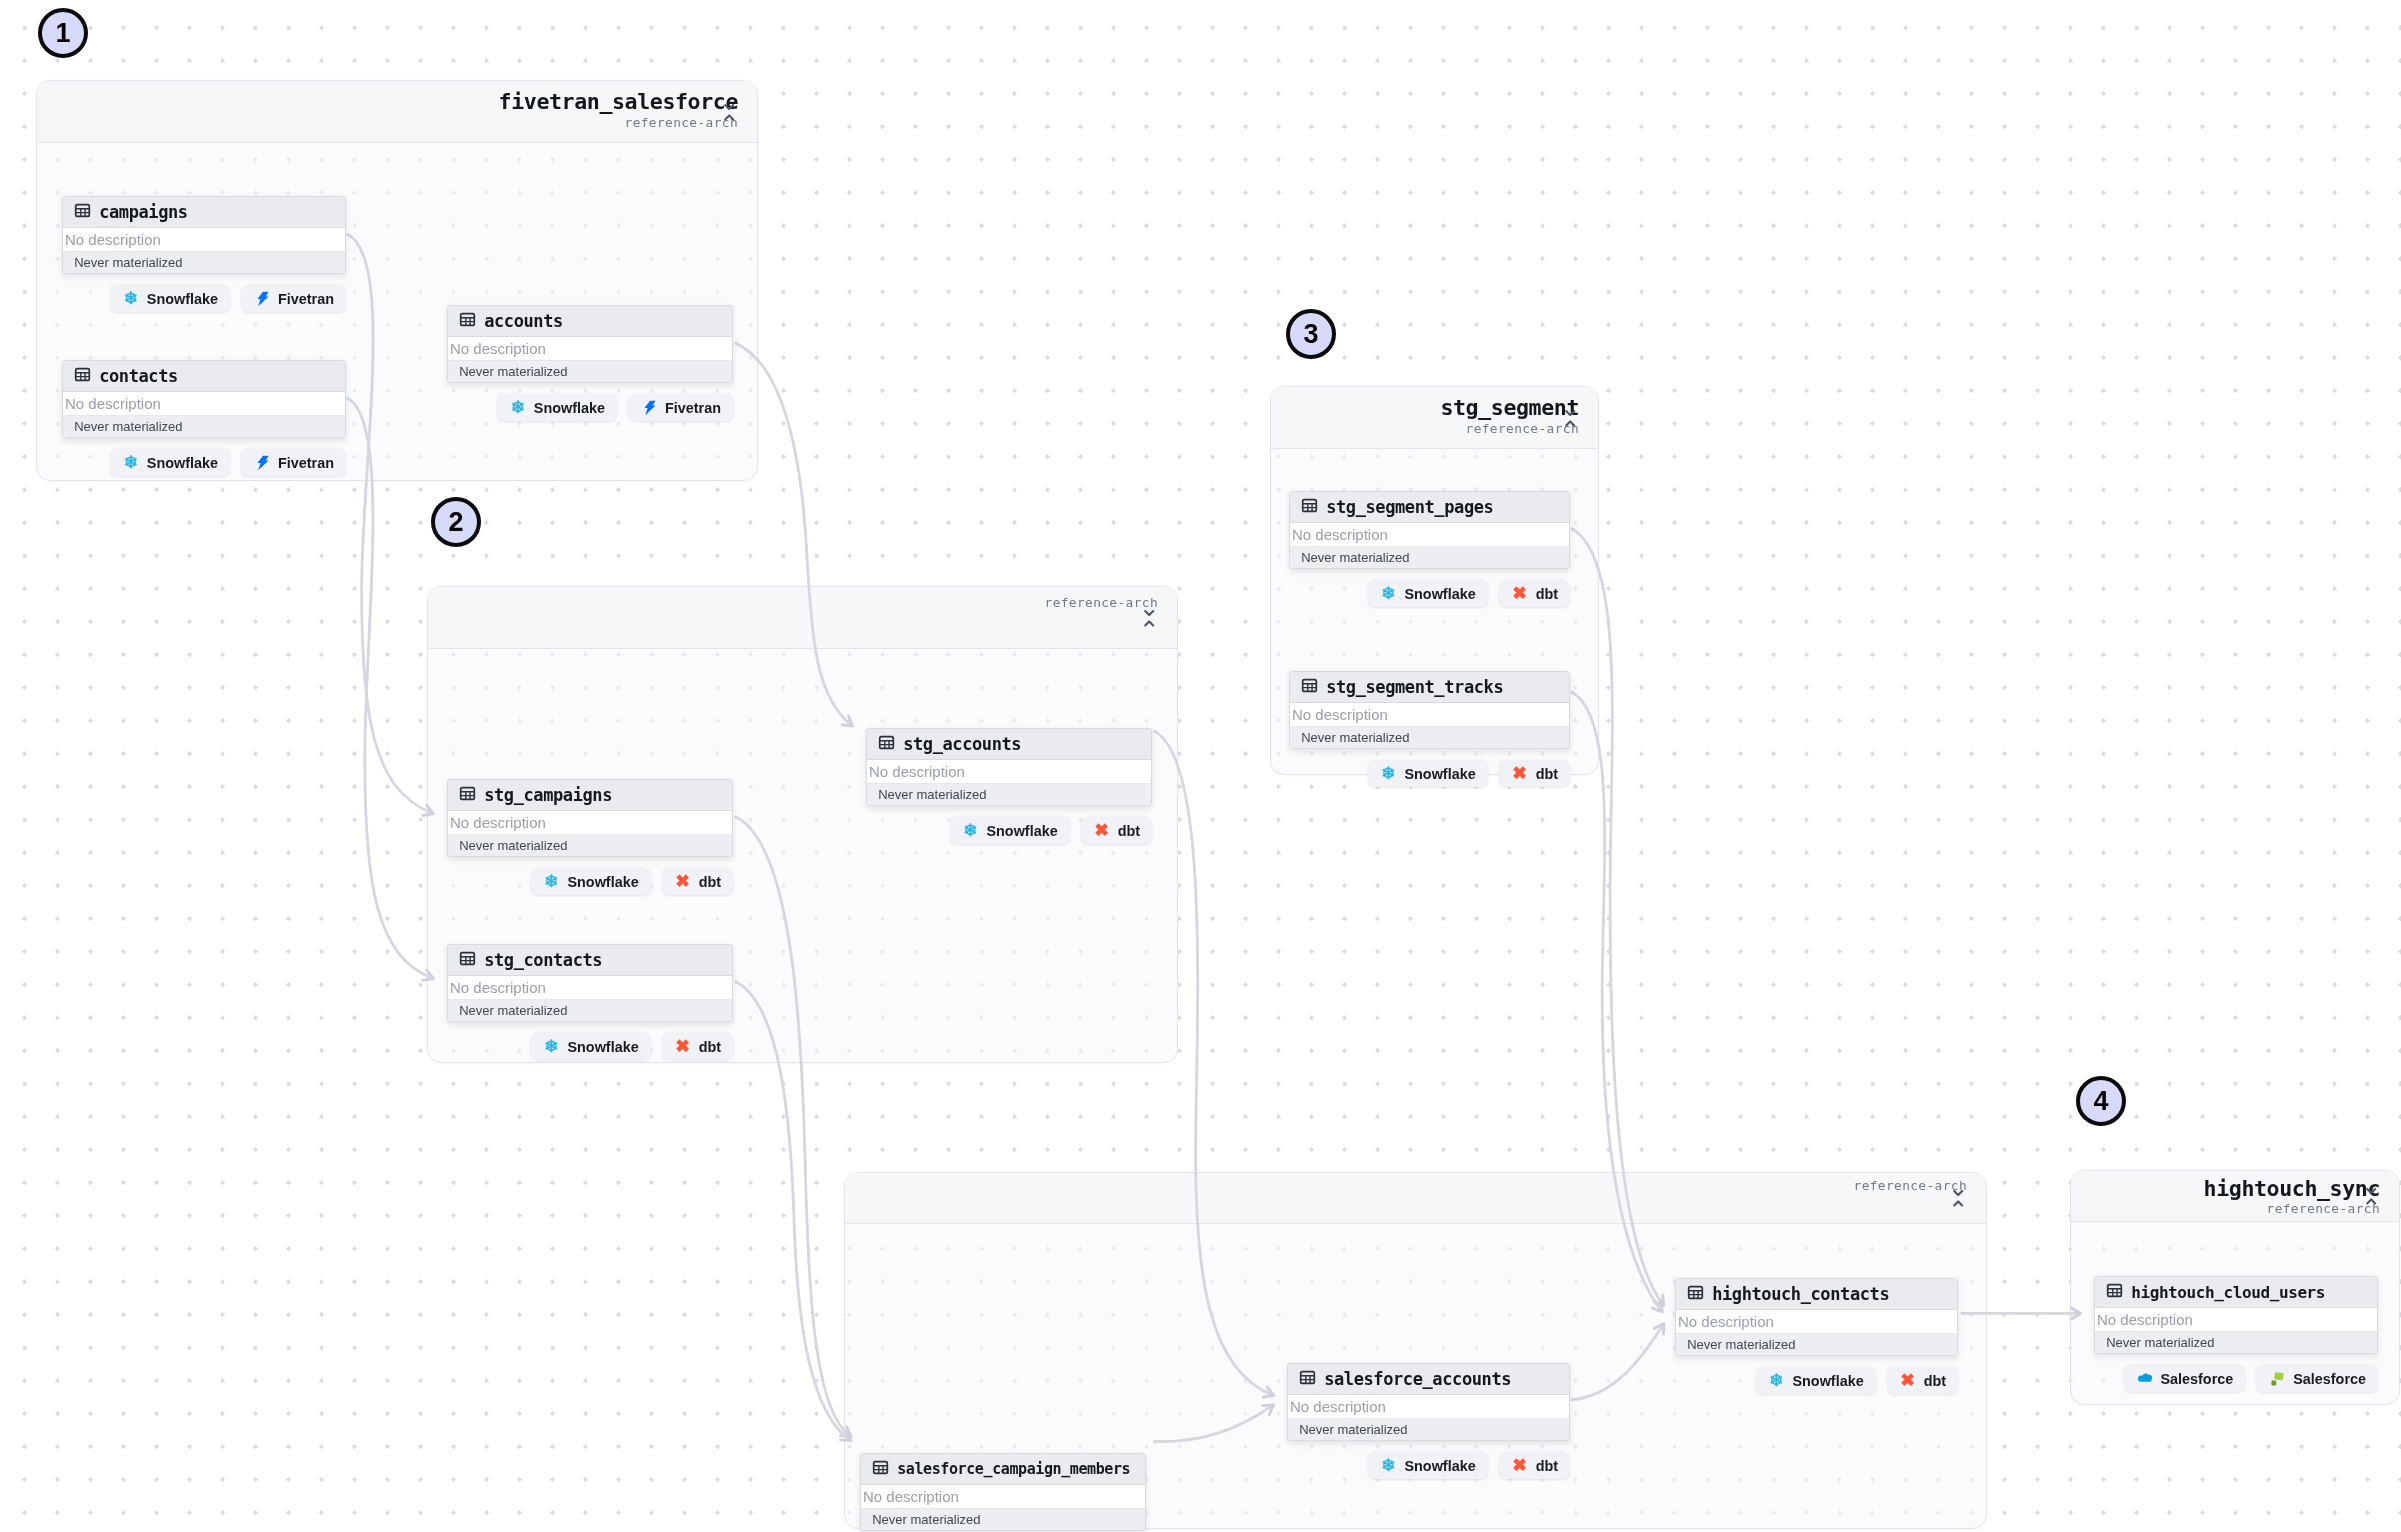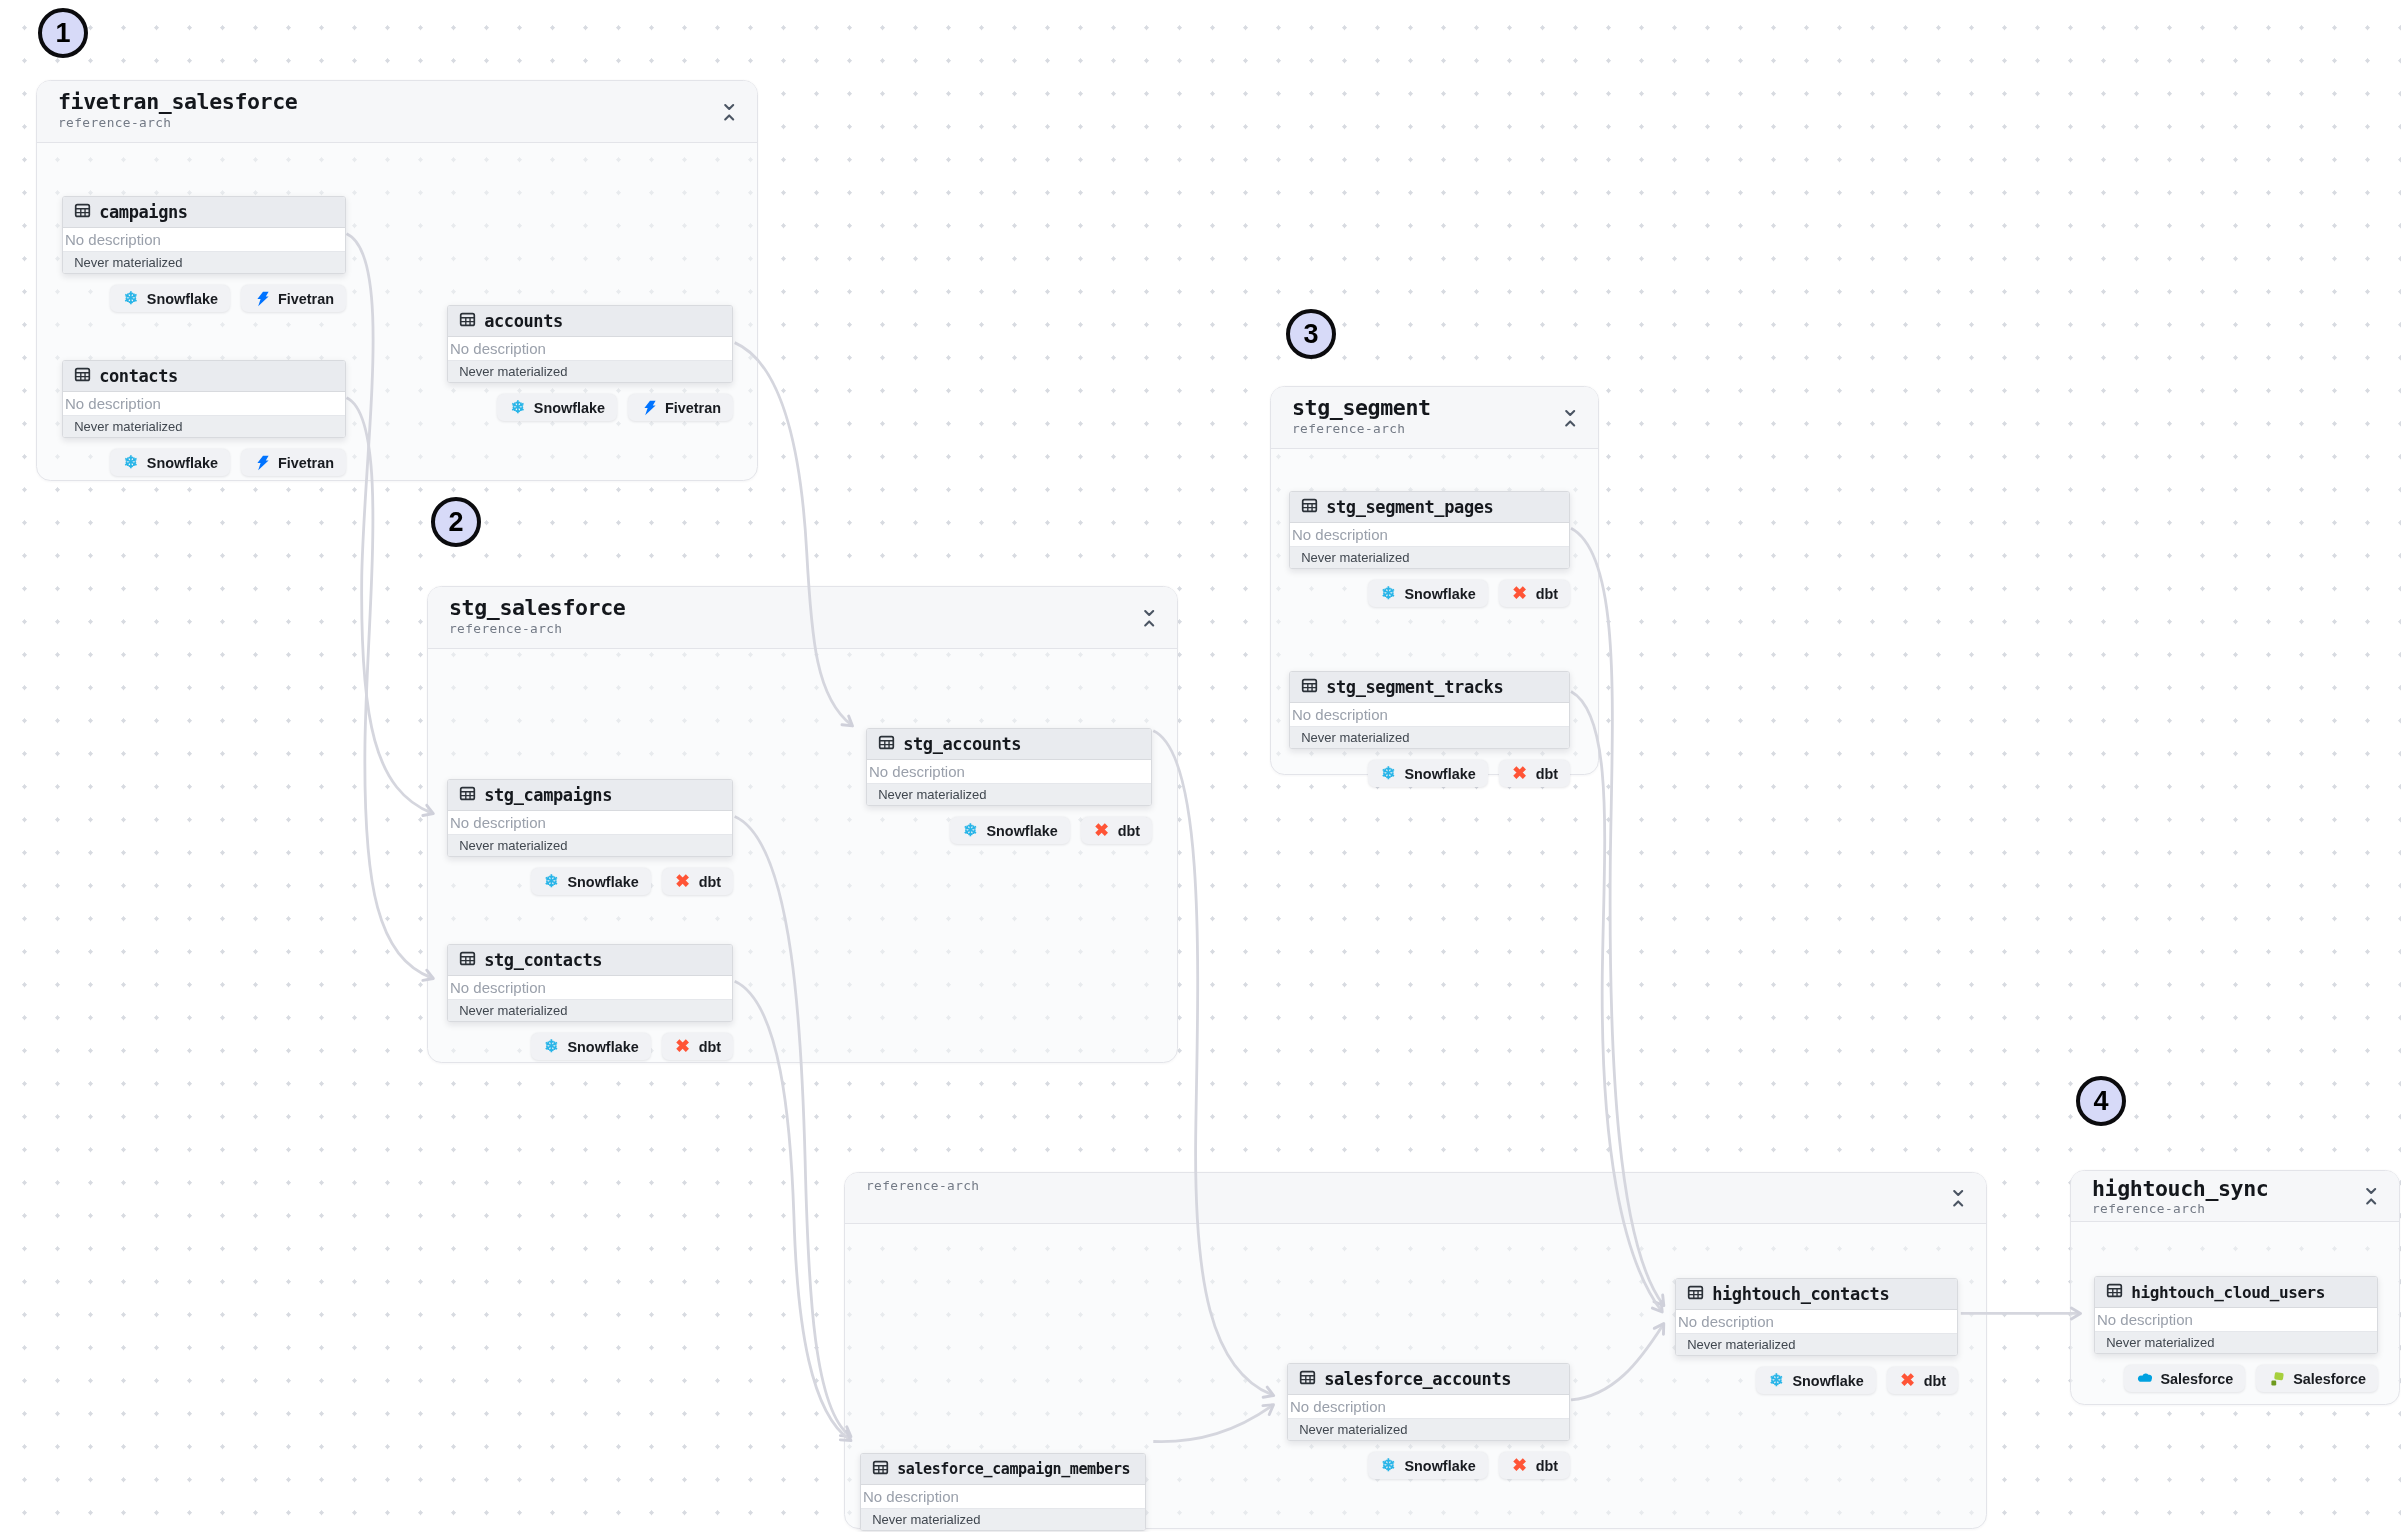--- a/index.html
+++ b/index.html
@@ -17,20 +17,21 @@
   .group{
     position:absolute;border:1.6px solid #e3e4e9;border-radius:14.4px;
     background:rgba(246,247,249,0.55);
     box-shadow:0 0.8px 2.4px rgba(15,23,42,0.04);
   }
   .group-header{
     position:absolute;left:0;top:0;right:0;height:62px;
     background:#f6f7f9;border-bottom:1.6px solid #e3e4e9;
     border-radius:12.8px 12.8px 0 0;box-sizing:border-box;
     padding:8px 19px 0 21px;
+    text-align:right;
   }
   .group-title{
     font-family:"DejaVu Sans Mono",monospace;font-weight:700;
     font-size:21.6px;line-height:25.6px;color:#14171c;letter-spacing:-0.4px;
     white-space:nowrap;
   }
   .group-subtitle{
     font-family:"DejaVu Sans Mono",monospace;font-size:12.8px;line-height:16px;
     color:#737a86;letter-spacing:0.4px;
   }
@@ -97,21 +98,20 @@
         <svg width="22.4" height="22.4" viewBox="0 0 28 28">
             <path d="M9 5 L14 10 L19 5" stroke="#4b5563" stroke-width="2.6" fill="none" stroke-linecap="round" stroke-linejoin="round"></path>
             <path d="M9 23 L14 18 L19 23" stroke="#4b5563" stroke-width="2.6" fill="none" stroke-linecap="round" stroke-linejoin="round"></path>
           </svg>
       </div>
     </div>
   </div>
 
   <div class="group" style="left:427px;top:586px;width:749px;height:475px;">
     <div class="group-header">
-      <div class="group-title">stg_salesforce</div>
       <div class="group-subtitle">reference-arch</div>
       <div class="collapse-btn">
         <svg width="22.4" height="22.4" viewBox="0 0 28 28">
             <path d="M9 5 L14 10 L19 5" stroke="#4b5563" stroke-width="2.6" fill="none" stroke-linecap="round" stroke-linejoin="round"></path>
             <path d="M9 23 L14 18 L19 23" stroke="#4b5563" stroke-width="2.6" fill="none" stroke-linecap="round" stroke-linejoin="round"></path>
           </svg>
       </div>
     </div>
   </div>
 

